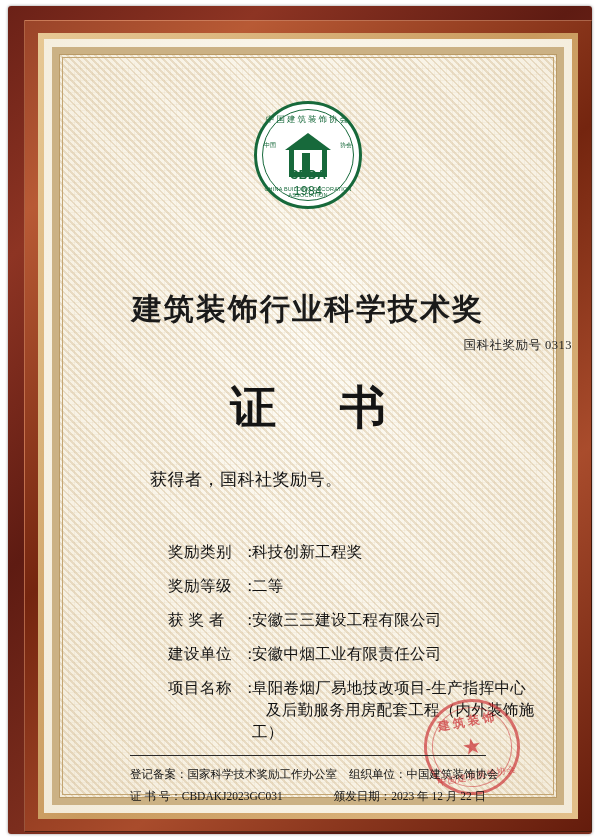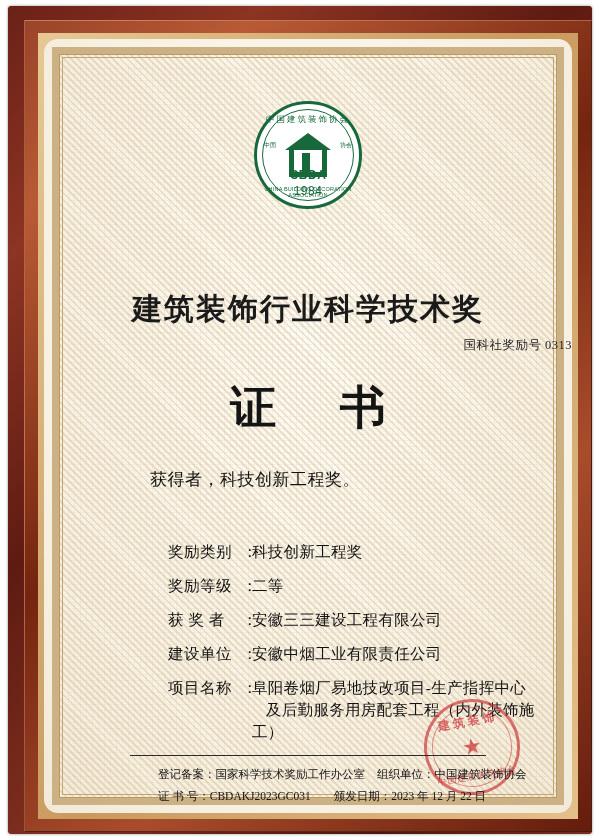--- a/index.html
+++ b/index.html
@@ -54,21 +54,20 @@
   .paper {
     position: absolute;
     left: 36px;
     top: 33px;
     width: 528px;
     height: 774px;
     box-sizing: border-box;
     background: #fbf7ee;
     background:
        radial-gradient(ellipse at 50% 40%, #fdfbf4 0%, #f7f1e3 70%, #f2ead8 100%);
-    border-radius: 14px;
   }
   
   .paper-border {
     position: absolute;
     left: 8px;
     top: 8px;
     right: 8px;
     bottom: 8px;
     border: 7px solid #cbb184;
     box-sizing: border-box;
@@ -301,21 +300,20 @@
     border-top: 1px solid #2b2b2b;
   }
   .footer {
     position: absolute;
     left: 86px;
     right: 86px;
     top: 724px;
     font-size: 11.5px;
     color: #141414;
     line-height: 22px;
-    margin-left: 28px;
   }
   .footer-row {
     display: flex;
     justify-content: space-between;
   }
   .footer-left { white-space: nowrap; }
   .footer-right { white-space: nowrap; padding-left: 12px; }
 
   
   .seal {
@@ -390,21 +388,21 @@
         <div class="year">1984</div>
         <div class="botcn">CHINA BUILDING DECORATION ASSOCIATION</div>
       </div>
     </div>
 
     <div class="award-title">建筑装饰行业科学技术奖</div>
     <div class="award-code">国科社奖励号 0313</div>
     <div class="cert-word">证 书</div>
 
     <div class="body-para">
-      <div>获得者，科技创新工程奖。</div>
+      <div>获得者，国科社奖励号。</div>
     </div>
 
     <div class="fields">
       <div class="field-row">
         <div class="field-label">奖励类别</div>
         <div class="field-colon">：</div>
         <div class="field-value">科技创新工程奖</div>
       </div>
       <div class="field-row">
         <div class="field-label">奖励等级</div>

